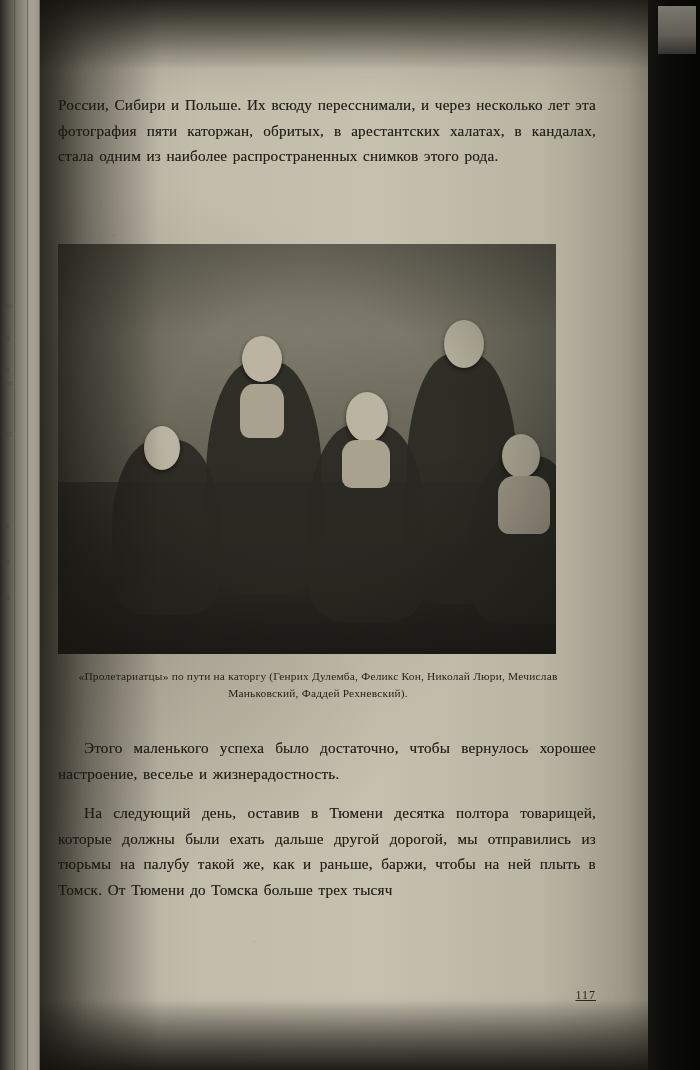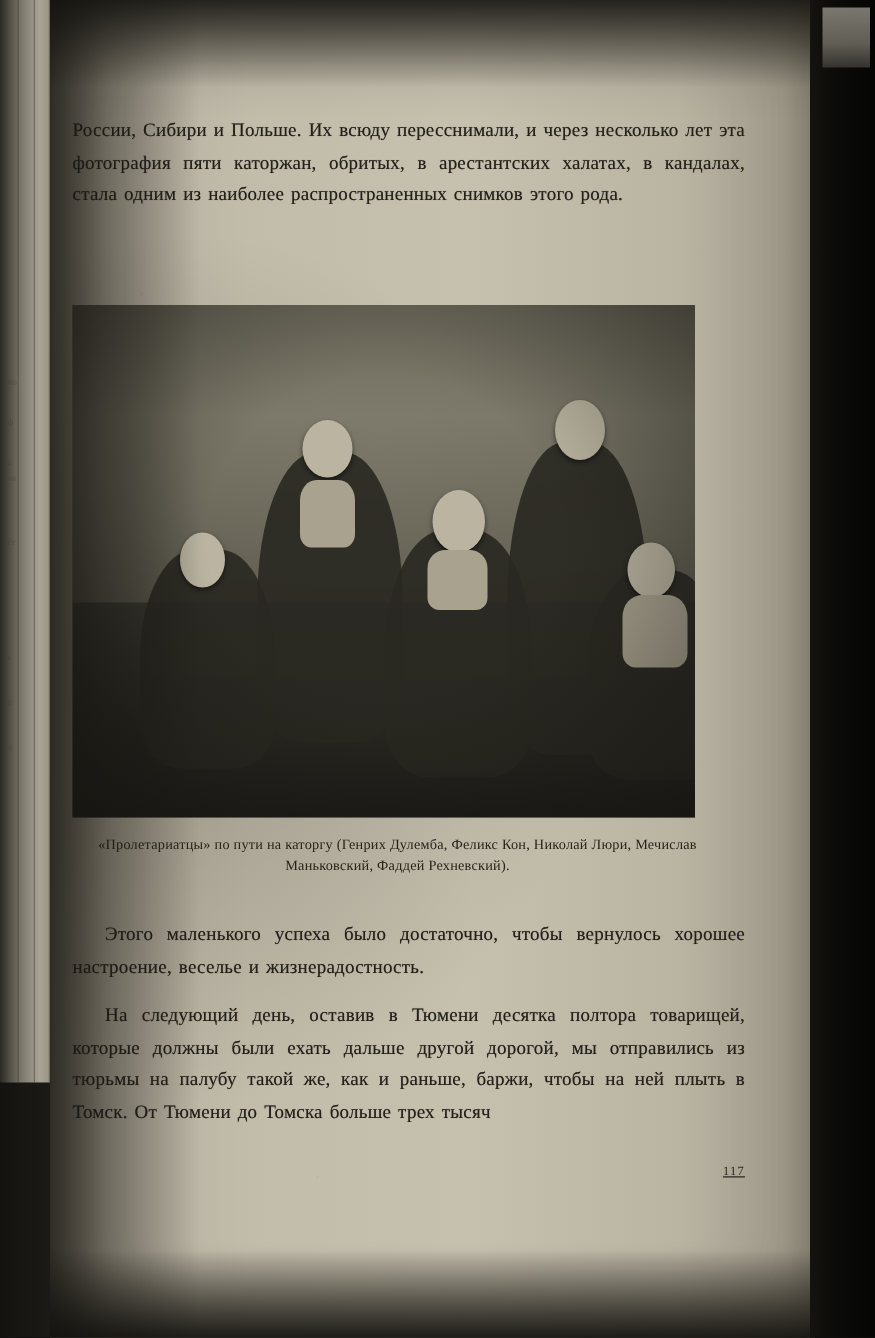--- a/index.html
+++ b/index.html
@@ -37,21 +37,21 @@
     top: 6px; right: 4px;
     width: 38px; height: 48px;
     background: linear-gradient(180deg,#8e8b80 0%, #6f6c62 60%, #3b3a35 100%);
     opacity: .85;
   }
 
   
   .gutter {
     position: absolute;
     top: 0; left: 0;
-    width: 58px; height: 866px;
+    width: 58px; height: 1070px;
     background:
       linear-gradient(90deg,
         #2a2823 0%,
         #4e4b42 12%,
         #7d796c 30%,
         #a8a395 55%,
         #8f8a7c 78%,
         #66625a 100%);
   }
   .gutter::after {
@@ -203,23 +203,23 @@
     text-align: center;
     color: #262319;
     font-size: 11.4px;
     line-height: 17px;
     letter-spacing: .2px;
   }
 
   .page-number {
     position: absolute;
     right: 56px;
-    top: 932px;
+    top: 988px;
     color: #2a2720;
-    font-size: 10px;
+    font-size: 12px;
     letter-spacing: 1px;
     text-decoration: underline;
   }
 
   
   .curve-shadow {
     position: absolute;
     top: 0; left: 0;
     width: 120px; height: 1070px;
     background: linear-gradient(90deg, rgba(24,22,17,.80) 0%, rgba(24,22,17,.45) 35%, rgba(24,22,17,0) 100%);

